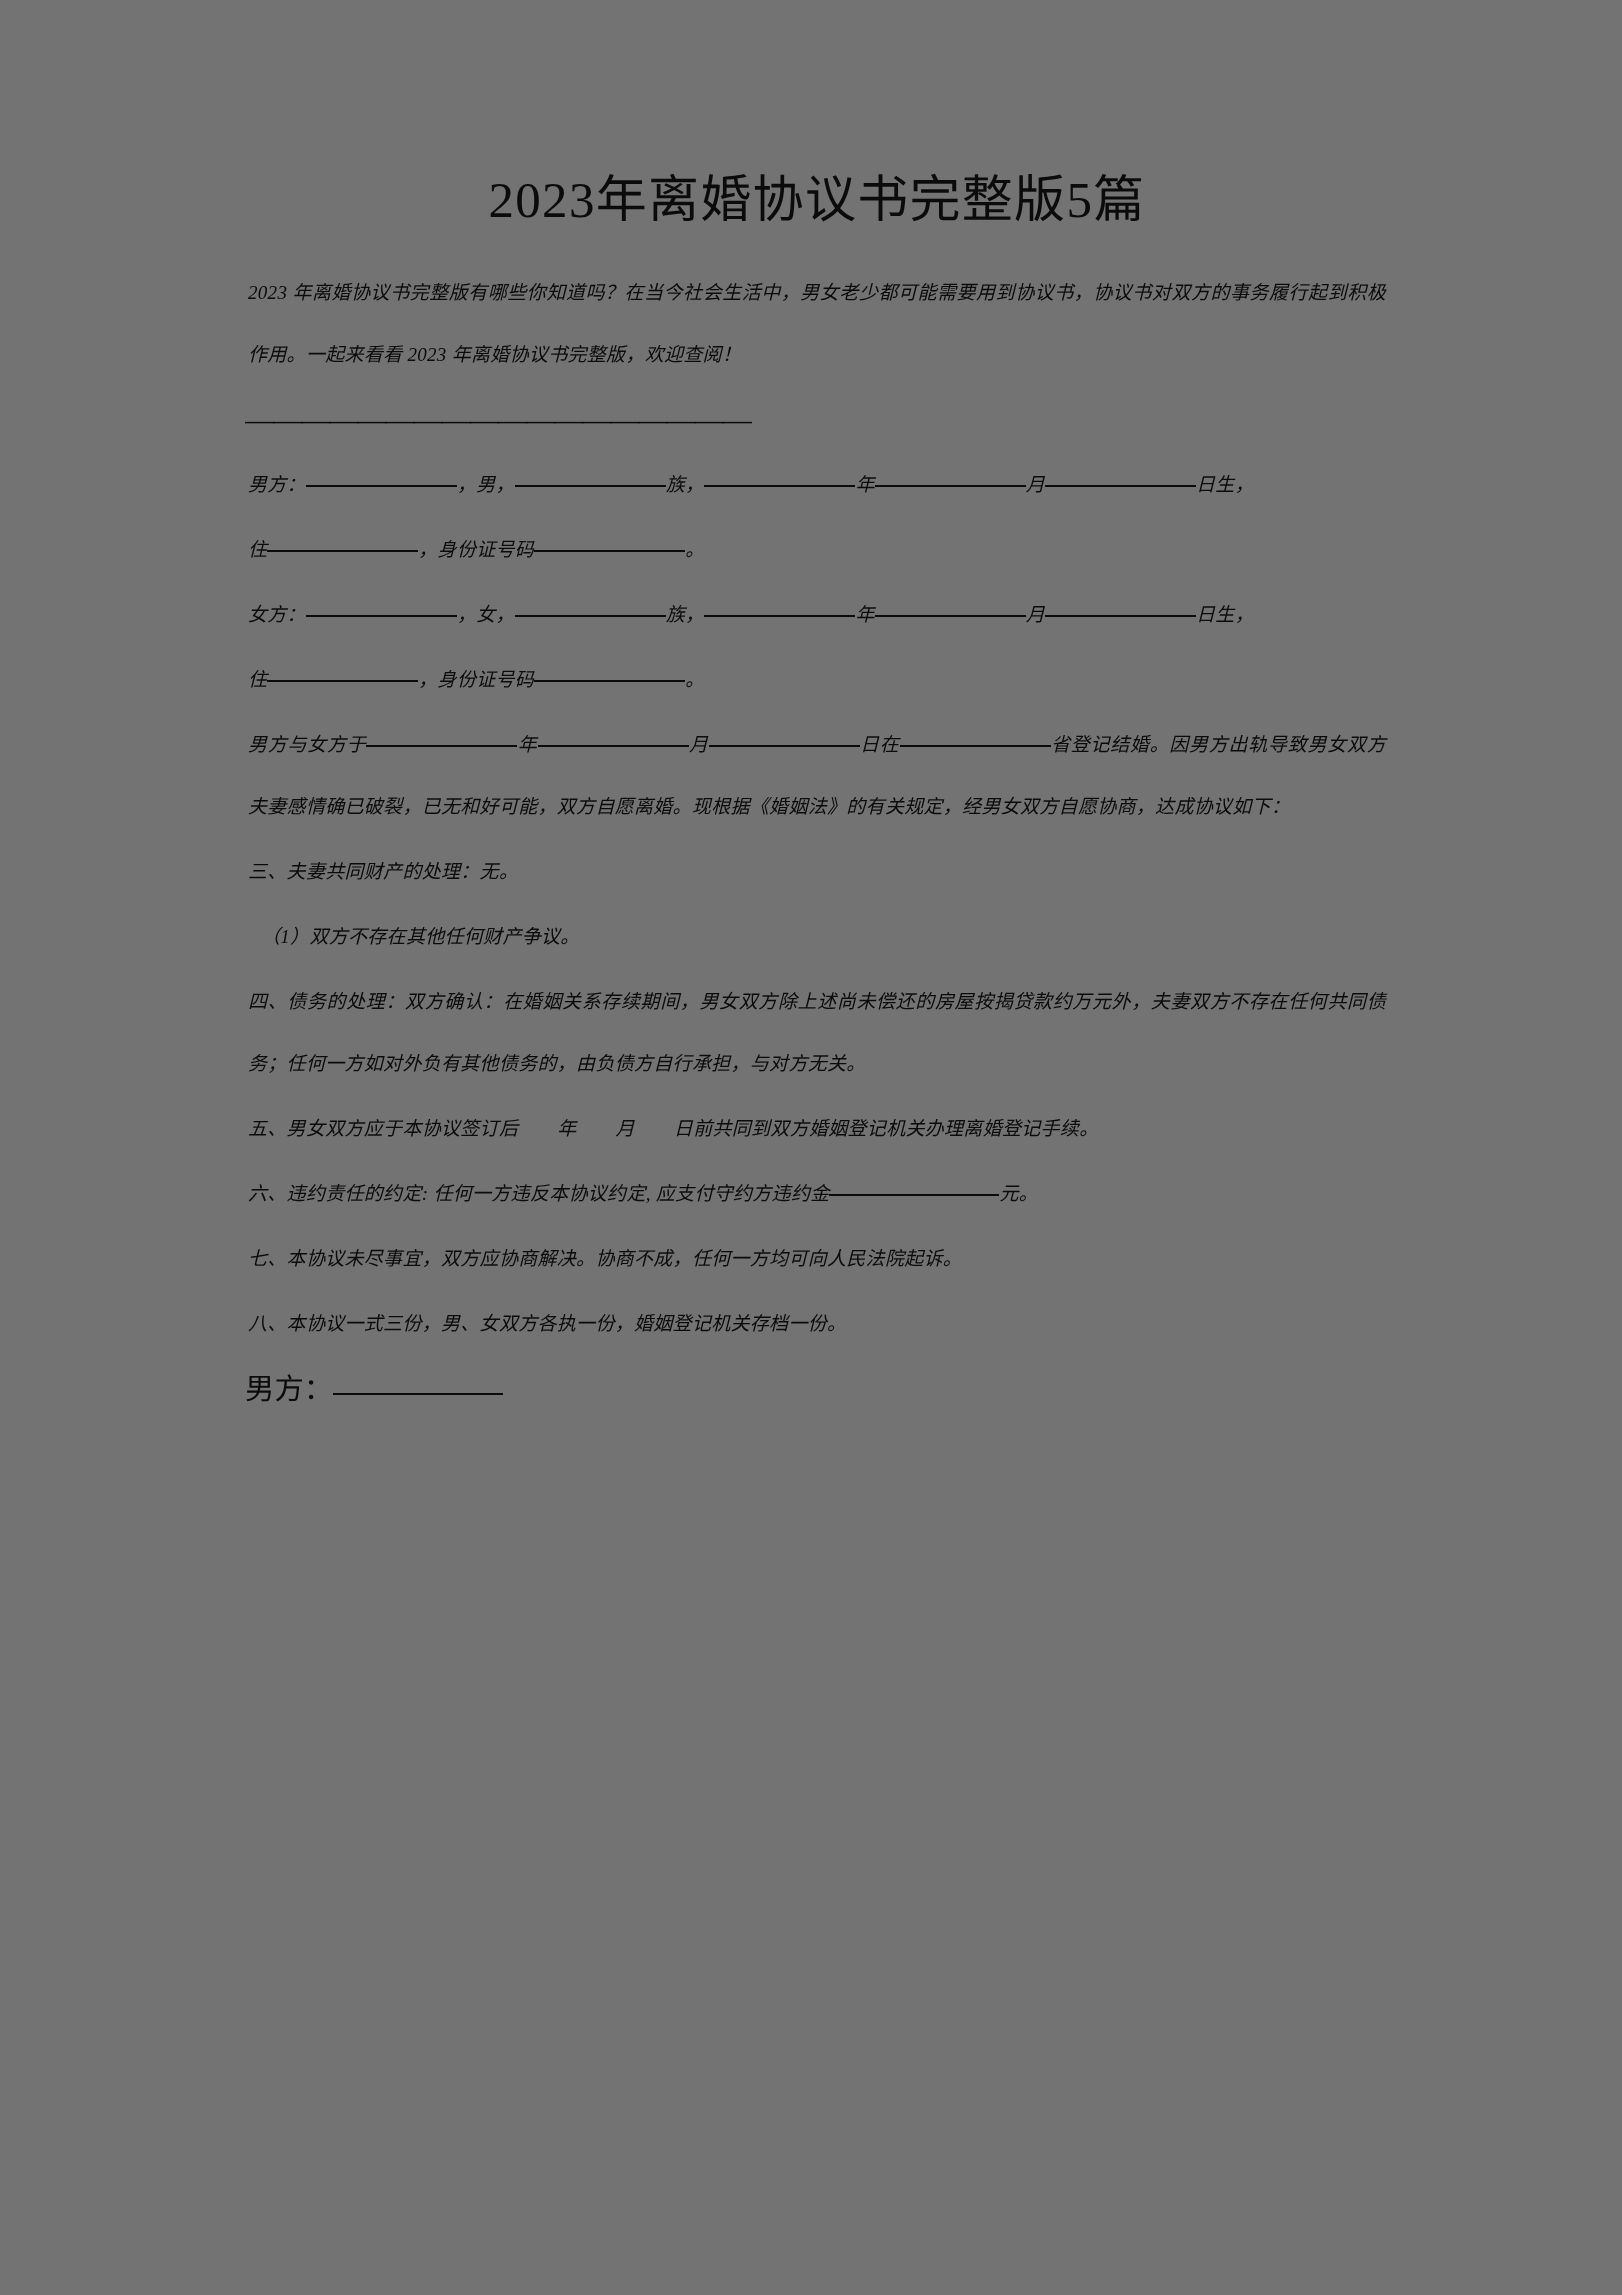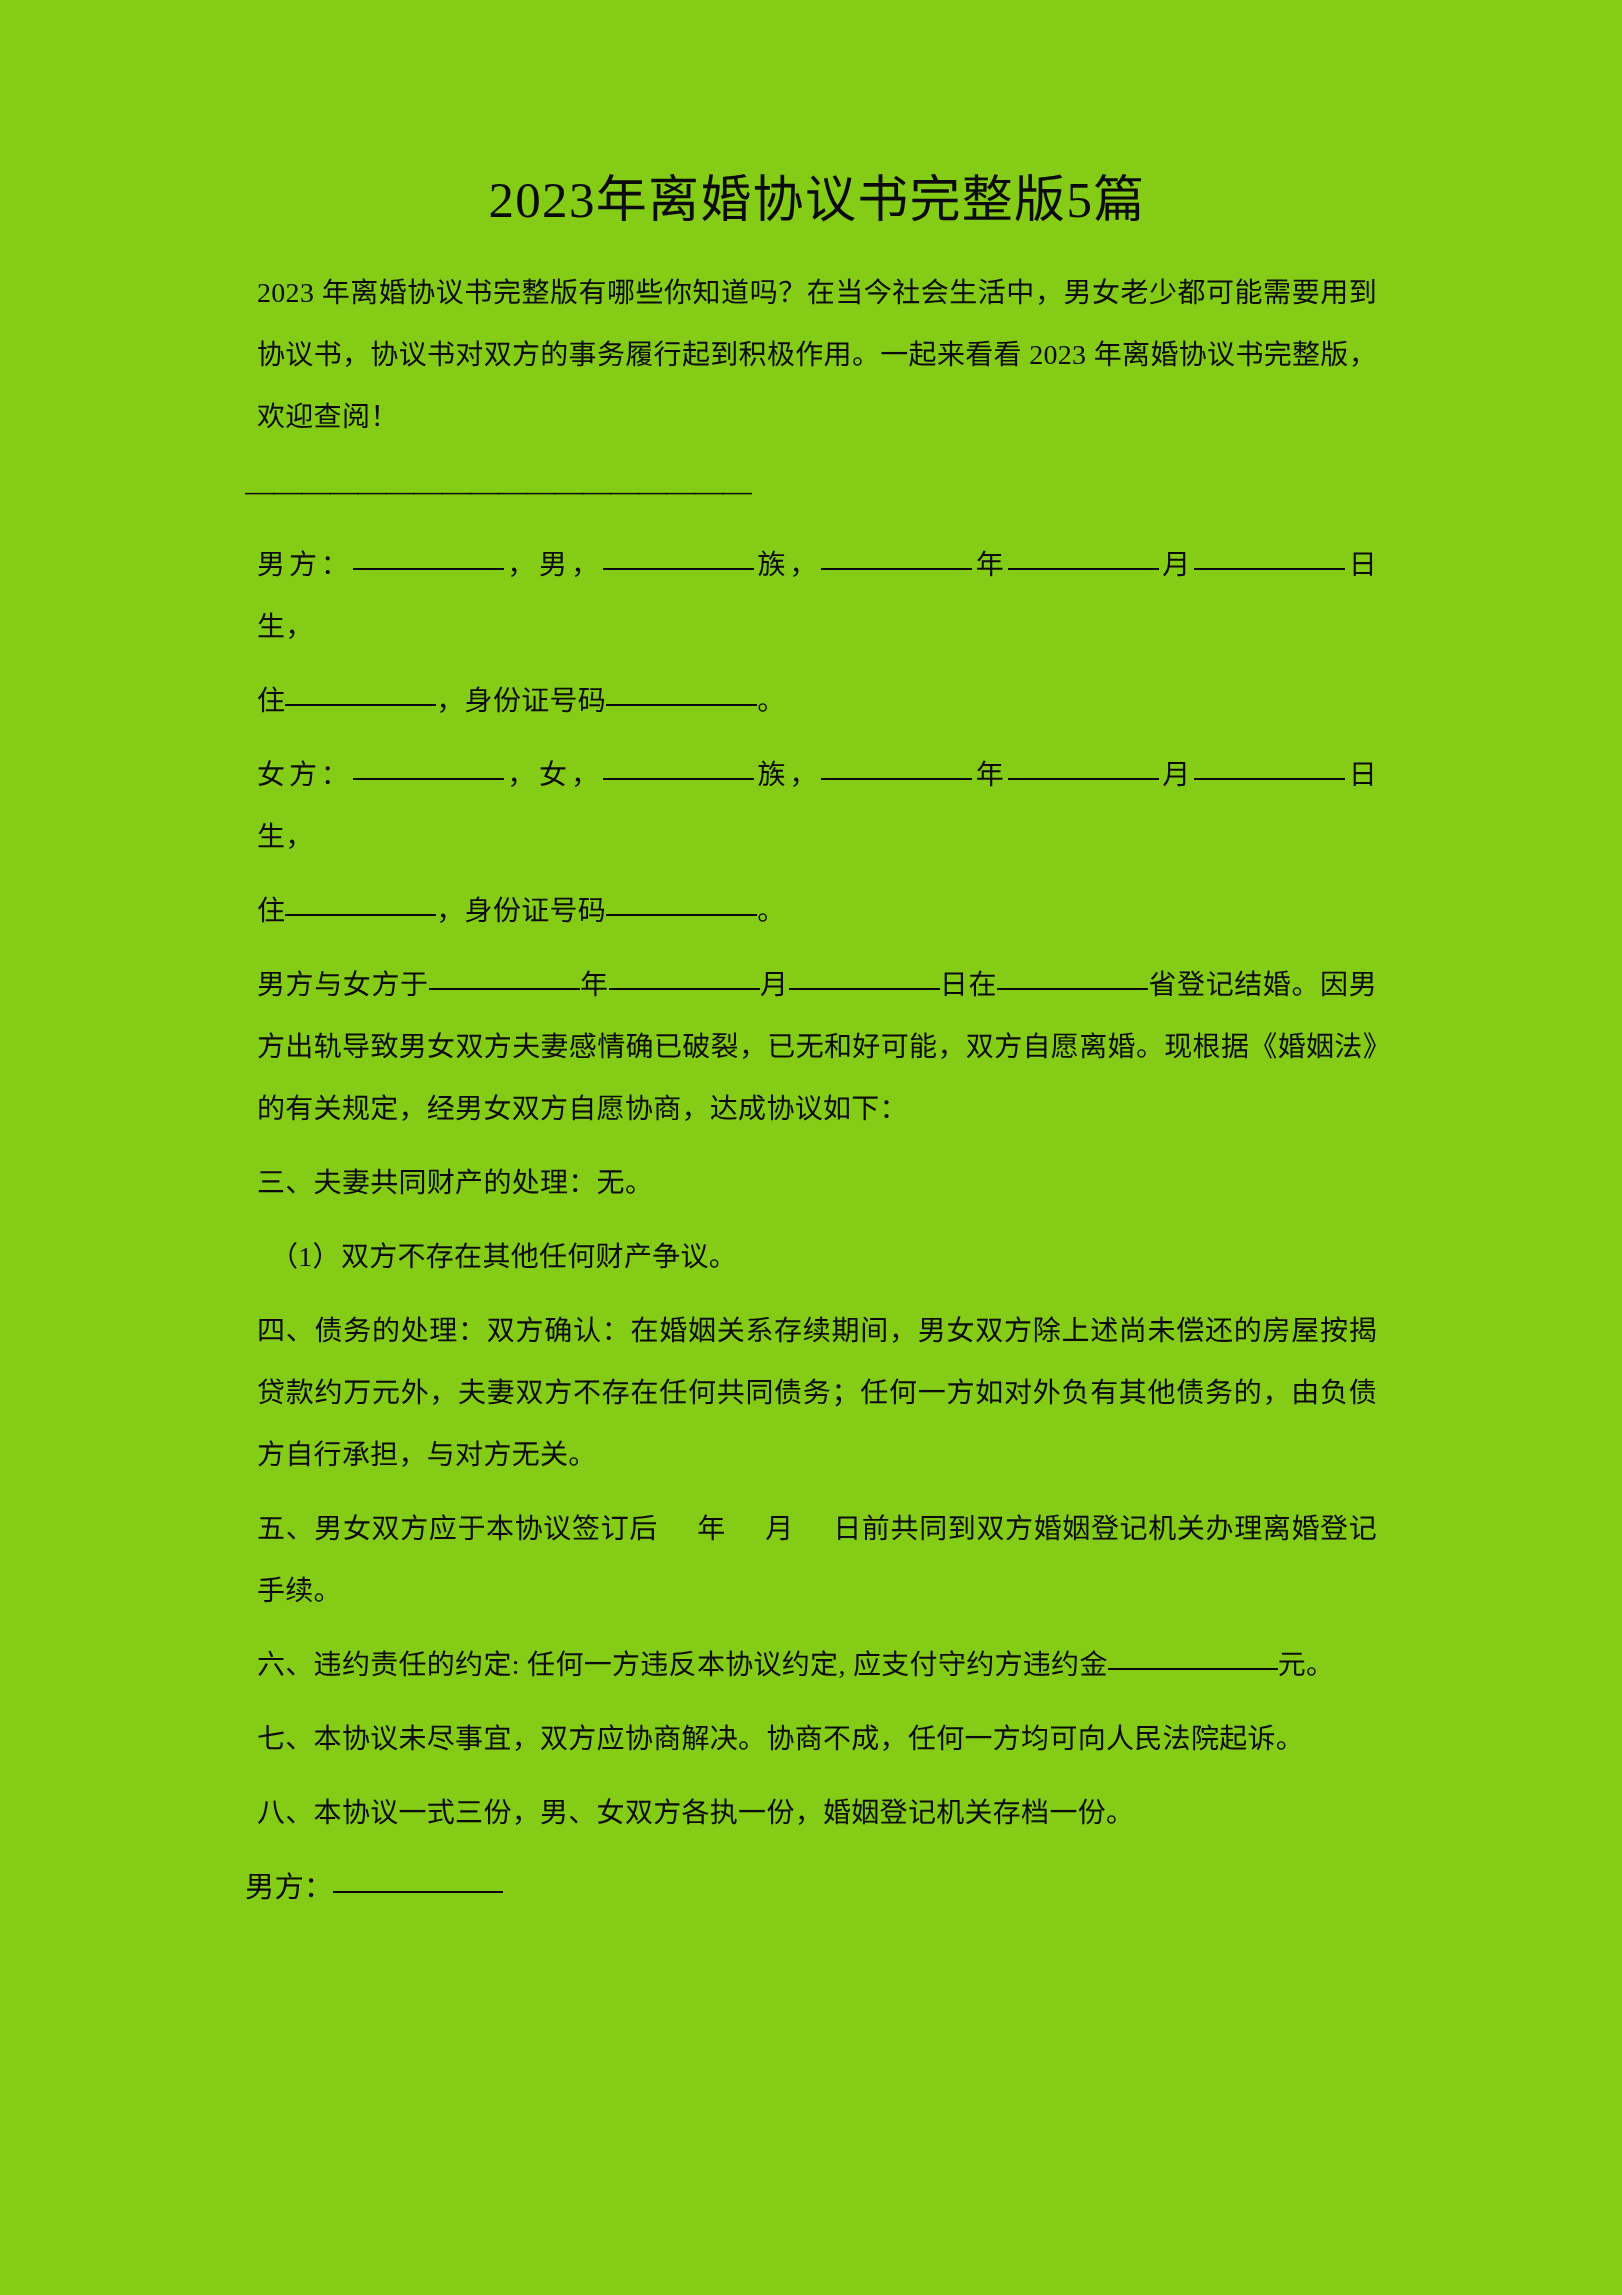--- a/index.html
+++ b/index.html
@@ -16,21 +16,21 @@
     font-family: "Liberation Serif", "DejaVu Serif", serif;
     color: #0b0b0b;
     -webkit-font-smoothing: antialiased;
   }
 
   .page {
     position: absolute;
     left: 0; top: 0;
     width: 1623px;
     height: 2295px;
-    background: #84cc16;
+    background: #737373;
     box-sizing: border-box;
   }
 
   .content {
     position: absolute;
     left: 245px;
     top: 169px;
     width: 1144px;
   }
 
@@ -40,27 +40,28 @@
     line-height: 1.25;
     text-align: center;
     font-weight: 400;
     letter-spacing: 1.3px;
     margin: 0 0 29px 0;
     white-space: nowrap;
   }
 
   
   .para {
-    font-size: 28px;
+    font-size: 19px;
     line-height: 62px;
     text-align: justify;
     text-justify: inter-ideograph;
-    margin: 12px;
+    margin: 3px;
     letter-spacing: 0.3px;
     word-break: break-all;
+    font-style: italic;
   }
 
   
   .intro {
     text-align: justify;
     text-justify: inter-ideograph;
   }
 
   
   .divider {

